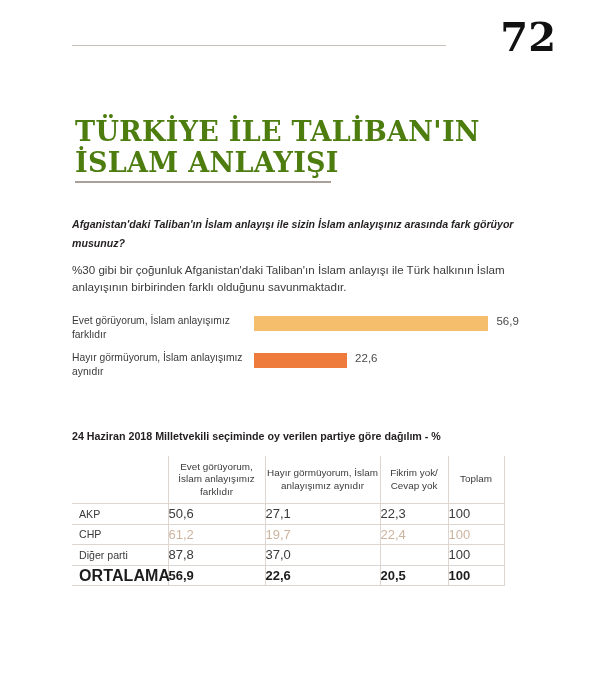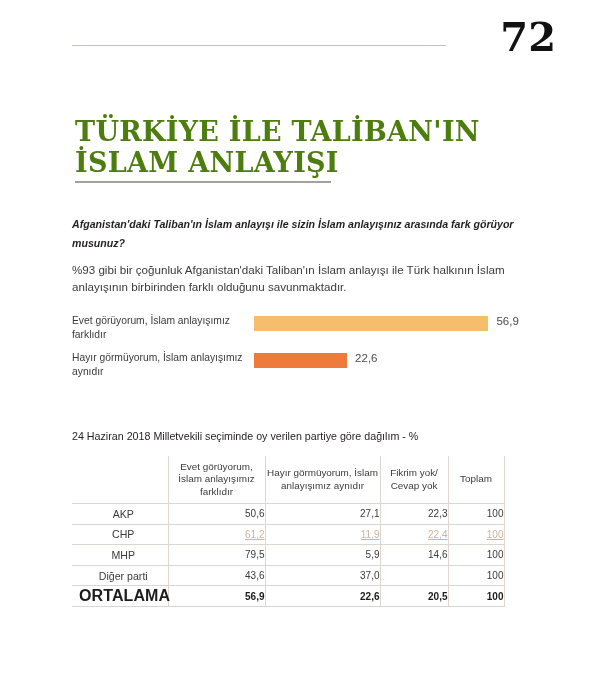--- a/index.html
+++ b/index.html
@@ -131,21 +131,21 @@
     color: #4a4a4a;
     white-space: nowrap;
   }
 
   
   .table-title {
     position: absolute;
     left: 72px;
     top: 430px;
     font-size: 10.7px;
-    font-weight: normal;
+    font-weight: bold;
     color: #231f20;
   }
   table.dist {
     position: absolute;
     left: 72px;
     top: 456px;
     width: 432px;
     border-collapse: collapse;
     table-layout: fixed;
   }
@@ -164,34 +164,33 @@
     line-height: 12.4px;
     font-size: 9.9px;
     border-top: none;
   }
   table.dist thead th.corner {
     border-left: none;
     border-top: none;
   }
   table.dist tbody td {
     height: 19.6px;
-    text-align: right;
+    text-align: left;
     vertical-align: middle;
-    font-size: 10px;
+    font-size: 13px;
   }
   table.dist tbody td.party {
-    text-align: center;
+    text-align: left;
     padding-left: 7px;
     border-left: none;
     font-size: 10.6px;
     color: #3a3a3a;
   }
   table.dist tbody tr.muted td:not(.party) {
     color: #cdb49e;
-    text-decoration: underline;
   }
   table.dist tbody tr.total td {
     font-weight: bold;
     color: #1c1c1c;
     border-top: 1px solid #b9b0a8;
   }
   table.dist tbody tr.total td.party {
     font-size: 16px;
     letter-spacing: 0.1px;
   }
@@ -210,21 +209,21 @@
 </div>
 
 <div class="title-block">
   <h1 class="main-title">TÜRKİYE İLE TALİBAN'IN
 İSLAM ANLAYIŞI</h1>
   <div class="title-rule"></div>
 </div>
 
 <div class="question">Afganistan'daki Taliban'ın İslam anlayışı ile sizin İslam anlayışınız arasında fark görüyor musunuz?</div>
 
-<div class="summary">%93 gibi bir çoğunluk Afganistan'daki Taliban'ın İslam anlayışı ile Türk halkının İslam anlayışının birbirinden farklı olduğunu savunmaktadır.</div>
+<div class="summary">%30 gibi bir çoğunluk Afganistan'daki Taliban'ın İslam anlayışı ile Türk halkının İslam anlayışının birbirinden farklı olduğunu savunmaktadır.</div>
 
 <div class="chart">
 
   <div class="bar-row r1">
     <div class="bar-label">Evet görüyorum, İslam anlayışımız farklıdır</div>
     <div class="bar-track">
       <div class="bar-fill" id="fill0" style="width: 234.428px; background: rgb(245, 190, 108);"></div>
       <div class="bar-value" id="val0" style="left: 242.428px;">56,9</div>
     </div>
   </div>
@@ -263,34 +262,27 @@
       <tr>
         <td class="party">AKP</td>
         <td>50,6</td>
         <td>27,1</td>
         <td>22,3</td>
         <td>100</td>
       </tr>
       <tr class="muted">
         <td class="party">CHP</td>
         <td>61,2</td>
-        <td>11,9</td>
+        <td>19,7</td>
         <td>22,4</td>
-        <td>100</td>
-      </tr>
-      <tr>
-        <td class="party">MHP</td>
-        <td>79,5</td>
-        <td>5,9</td>
-        <td>14,6</td>
         <td>100</td>
       </tr>
       <tr>
         <td class="party">Diğer parti</td>
-        <td>43,6</td>
+        <td>87,8</td>
         <td>37,0</td>
         <td></td>
         <td>100</td>
       </tr>
       <tr class="total">
         <td class="party">ORTALAMA</td>
         <td>56,9</td>
         <td>22,6</td>
         <td>20,5</td>
         <td>100</td>

